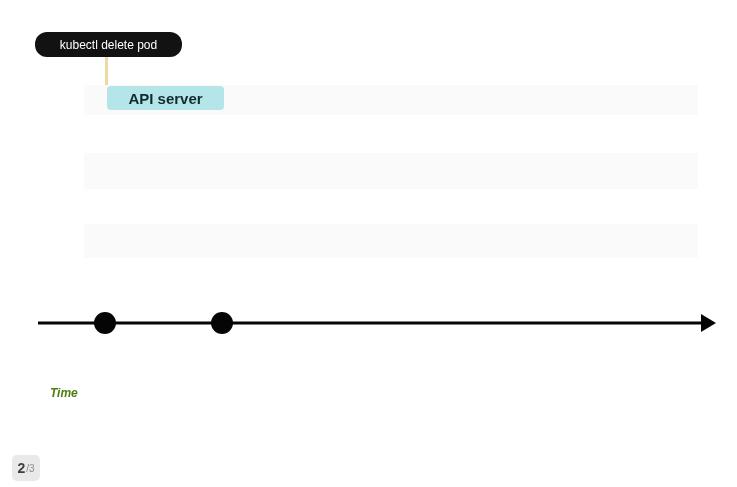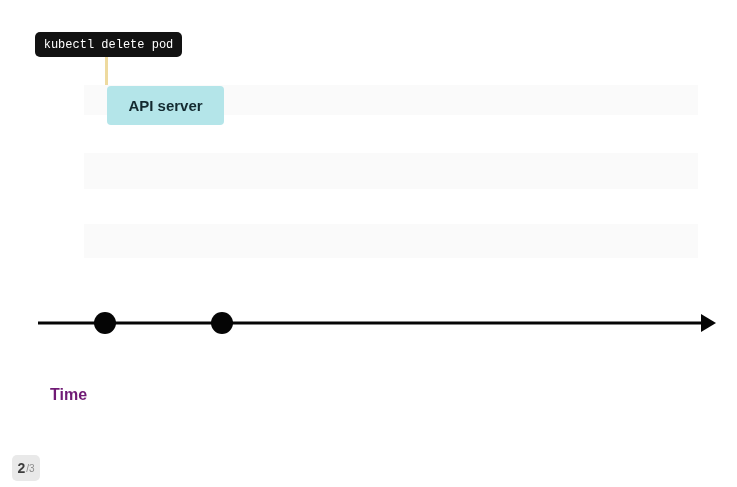--- a/index.html
+++ b/index.html
@@ -17,25 +17,25 @@
   }
   
   .tooltip {
     position: absolute;
     left: 35px;
     top: 32px;
     width: 147px;
     height: 25px;
     background: var(--c-tooltip-bg, #121212);
     color: var(--c-tooltip-text, #ffffff);
-    border-radius: 5px;
+    border-radius: 12px;
     display: flex;
     align-items: center;
     justify-content: center;
-    font-family: Liberation Mono, monospace;
+    font-family: Liberation Sans, sans-serif;
     font-size: 12px;
     letter-spacing: 0px;
     white-space: nowrap;
   }
   .connector {
     position: absolute;
     left: 105px;
     top: 57px;
     width: 3px;
     height: 30px;
@@ -47,21 +47,21 @@
     left: 84px;
     width: 614px;
     background: var(--c-lane-bg, #fafafa);
   }
   .lane-1 { top: 85px;  height: 30px; }
   .lane-3 { top: 153px; height: 36px; }
   .lane-5 { top: 224px; height: 34px; }
   
   .event {
     position: absolute;
-    height: 39px;
+    height: 24px;
     background: var(--c-event-bg, #b4e5e9);
     color: var(--c-event-text, #132a30);
     border-radius: 4px;
     display: flex;
     align-items: center;
     justify-content: center;
     font-size: 15px;
     font-weight: 600;
     white-space: nowrap;
     text-align: center;
@@ -78,23 +78,24 @@
     pointer-events: none;
   }
   .axis-line { stroke: var(--c-axis, #050505); stroke-width: 3; }
   .axis-head { fill: var(--c-axis, #050505); }
   .axis-dot  { fill: var(--c-axis, #050505); }
   
   .time-label {
     position: absolute;
     left: 50px;
     top: 386px;
-    font-size: 16px;
+    font-size: 12px;
     font-weight: bold;
-    color: #701a75;
+    color: #4d7c0f;
+    font-style: italic;
   }
   
   .page-badge {
     position: absolute;
     left: 12px;
     top: 455px;
     width: 28px;
     height: 26px;
     background: var(--c-badge-bg, #e9e9e9);
     border-radius: 5px;

